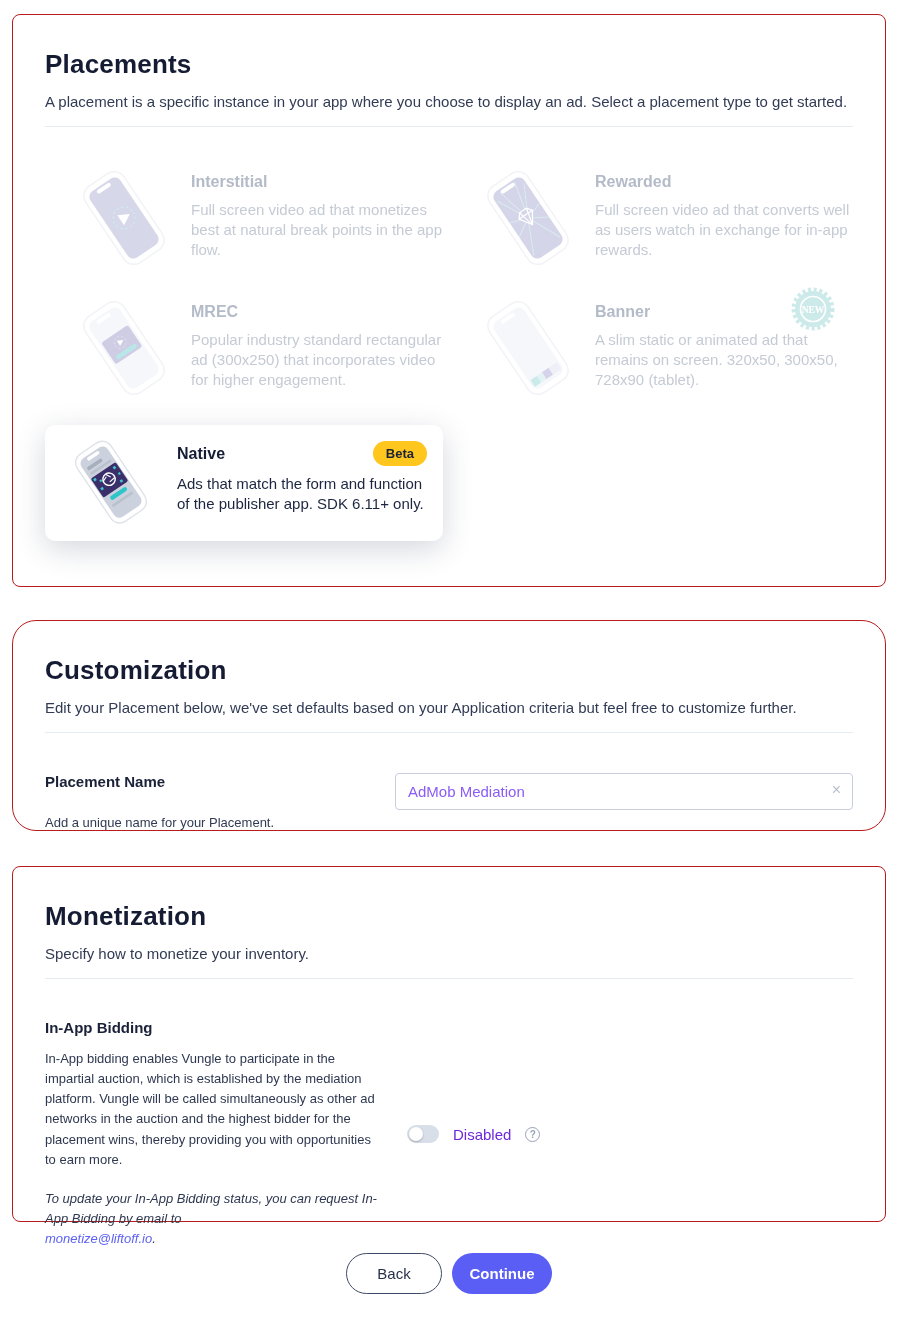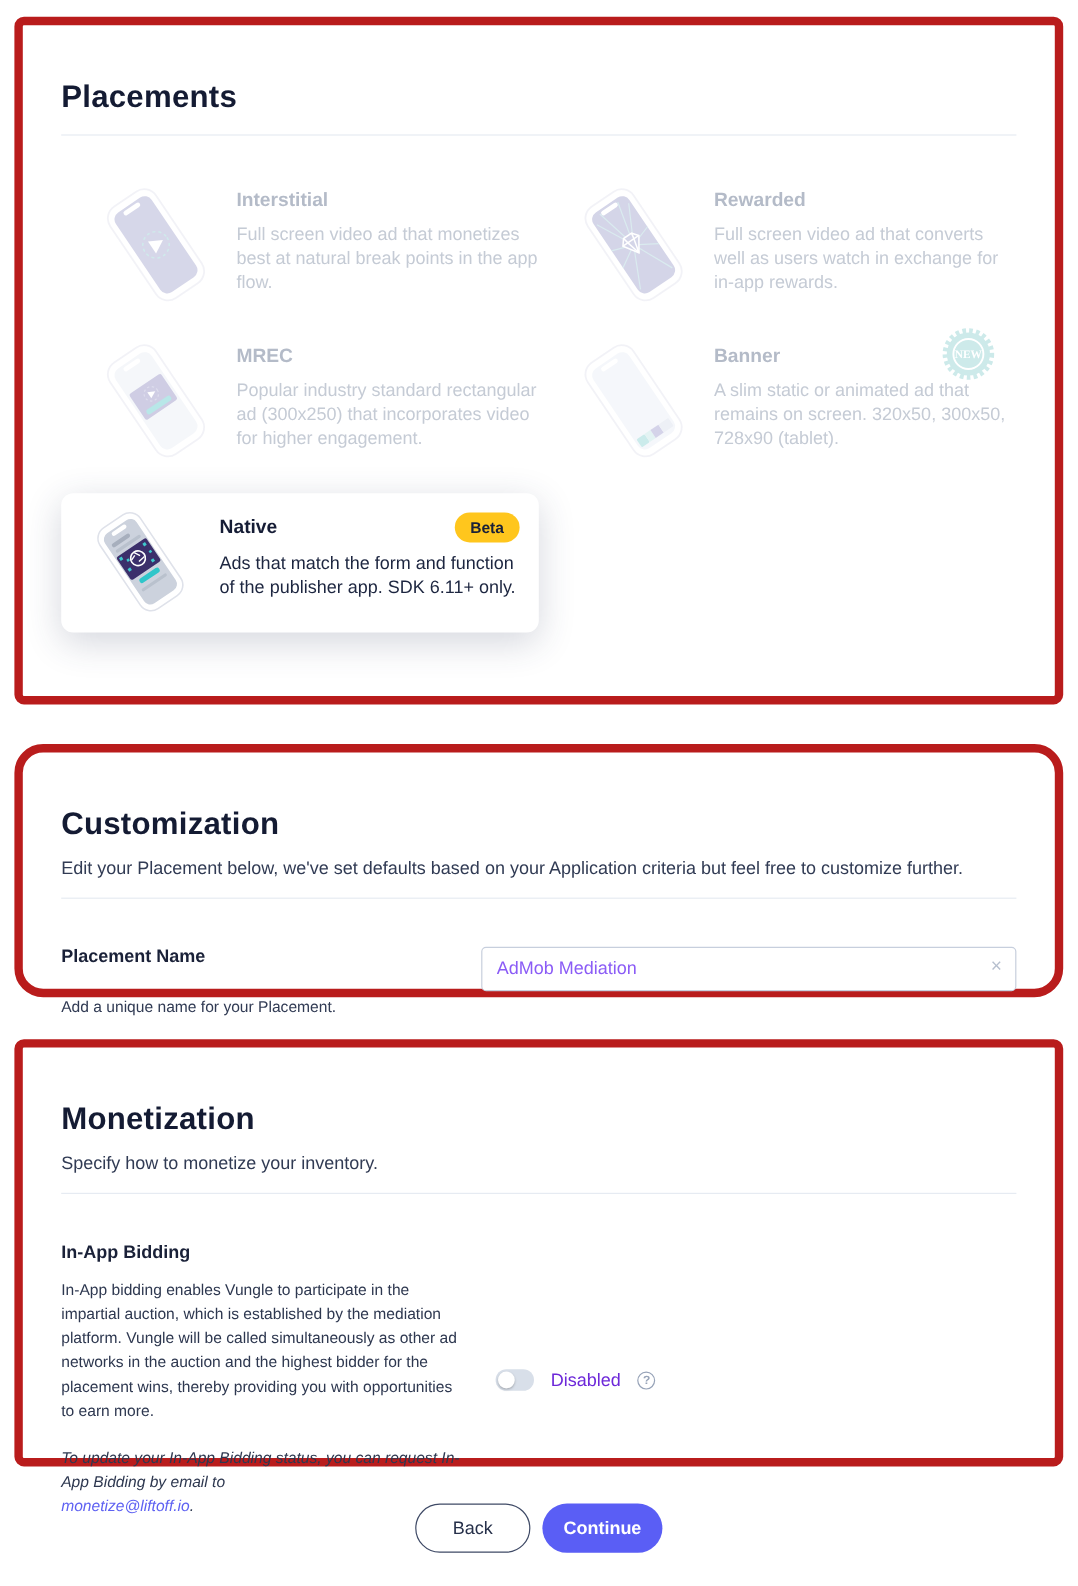--- a/index.html
+++ b/index.html
@@ -2,22 +2,22 @@
 <html><head>
 <meta charset="utf-8">
 <style>
   * { margin:0; padding:0; box-sizing:border-box; }
   html,body { background:#ffffff; }
   body {
     width:898px; height:1322px; position:relative;
     font-family:"Liberation Sans", sans-serif; color:#161d35;
   }
   .card {
-    background:#fff; border:7px solid #b91c1c; border-radius:8px;
-    margin:0 12px; padding:44px 32px 0 32px;
+    background:#fff; border:1px solid #b91c1c; border-radius:8px;
+    margin:0 12px; padding:34px 32px 0 32px;
   }
   .card-placements { margin-top:14px; height:573px; }
   .card-customization { margin-top:33px; height:211px;border-radius:24px; }
   .card-monetization { margin-top:35px; height:356px; }
 
   .section-title { font-size:26px; font-weight:700; color:#141b33; letter-spacing:.2px; }
   .section-sub { font-size:15px; color:#313b54; margin-top:13px; }
   .divider { border-bottom:1px solid #e6ebf2; margin-top:16px; }
 
   
@@ -89,20 +89,21 @@
     font-family:"Liberation Sans", sans-serif;
   }
   .btn-back { width:96px; background:#fff; border:1px solid #3f4a66; color:#26304a; }
   .btn-continue { width:100px; background:#5a5ef5; border:none; color:#fff; font-weight:700; }
 </style>
 </head>
 <body>
 
 <section class="card card-placements">
   <h1 class="section-title">Placements</h1>
+  <p class="section-sub">A placement is a specific instance in your app where you choose to display an ad. Select a placement type to get started.</p>
   <div class="divider"></div>
 
   <div class="ptypes">
 
     <div class="ptype faded">
       <div class="icon-wrap">
         <svg width="118" height="104" viewBox="0 0 118 104">
           <g transform="rotate(-34 59 51)">
             <rect x="36" y="5" width="46" height="92" rx="12" fill="#ffffff" stroke="#e8e9f1" stroke-width="1.5"></rect>
             <rect x="41" y="11" width="36" height="80" rx="7" fill="#b6b7d8"></rect>

